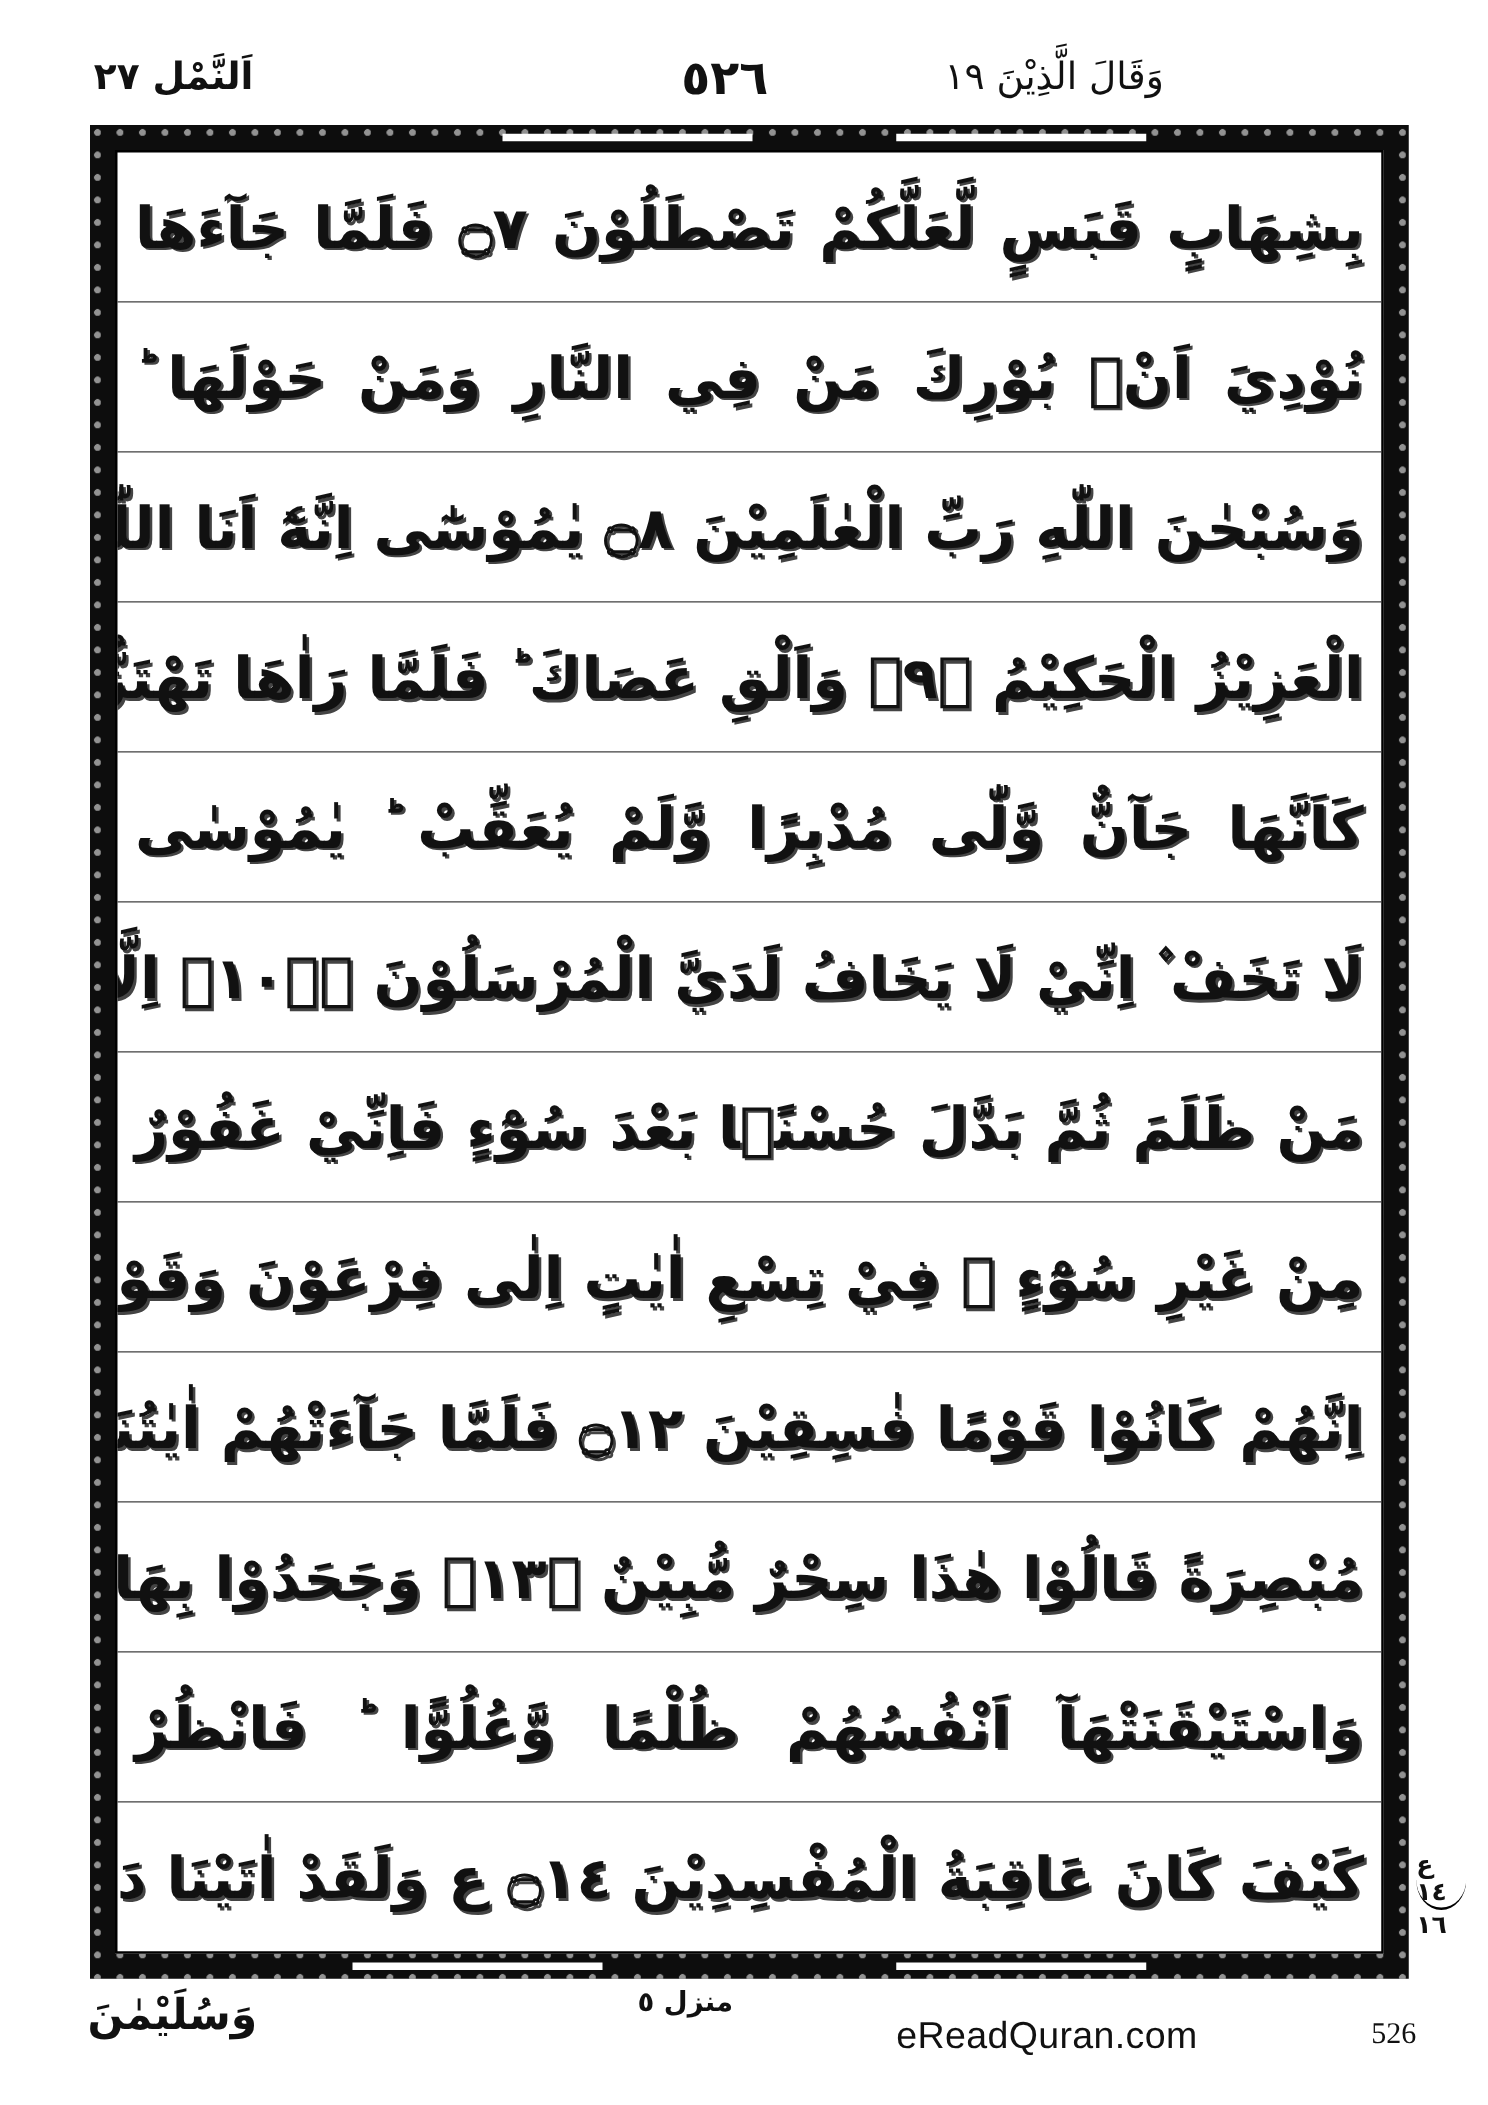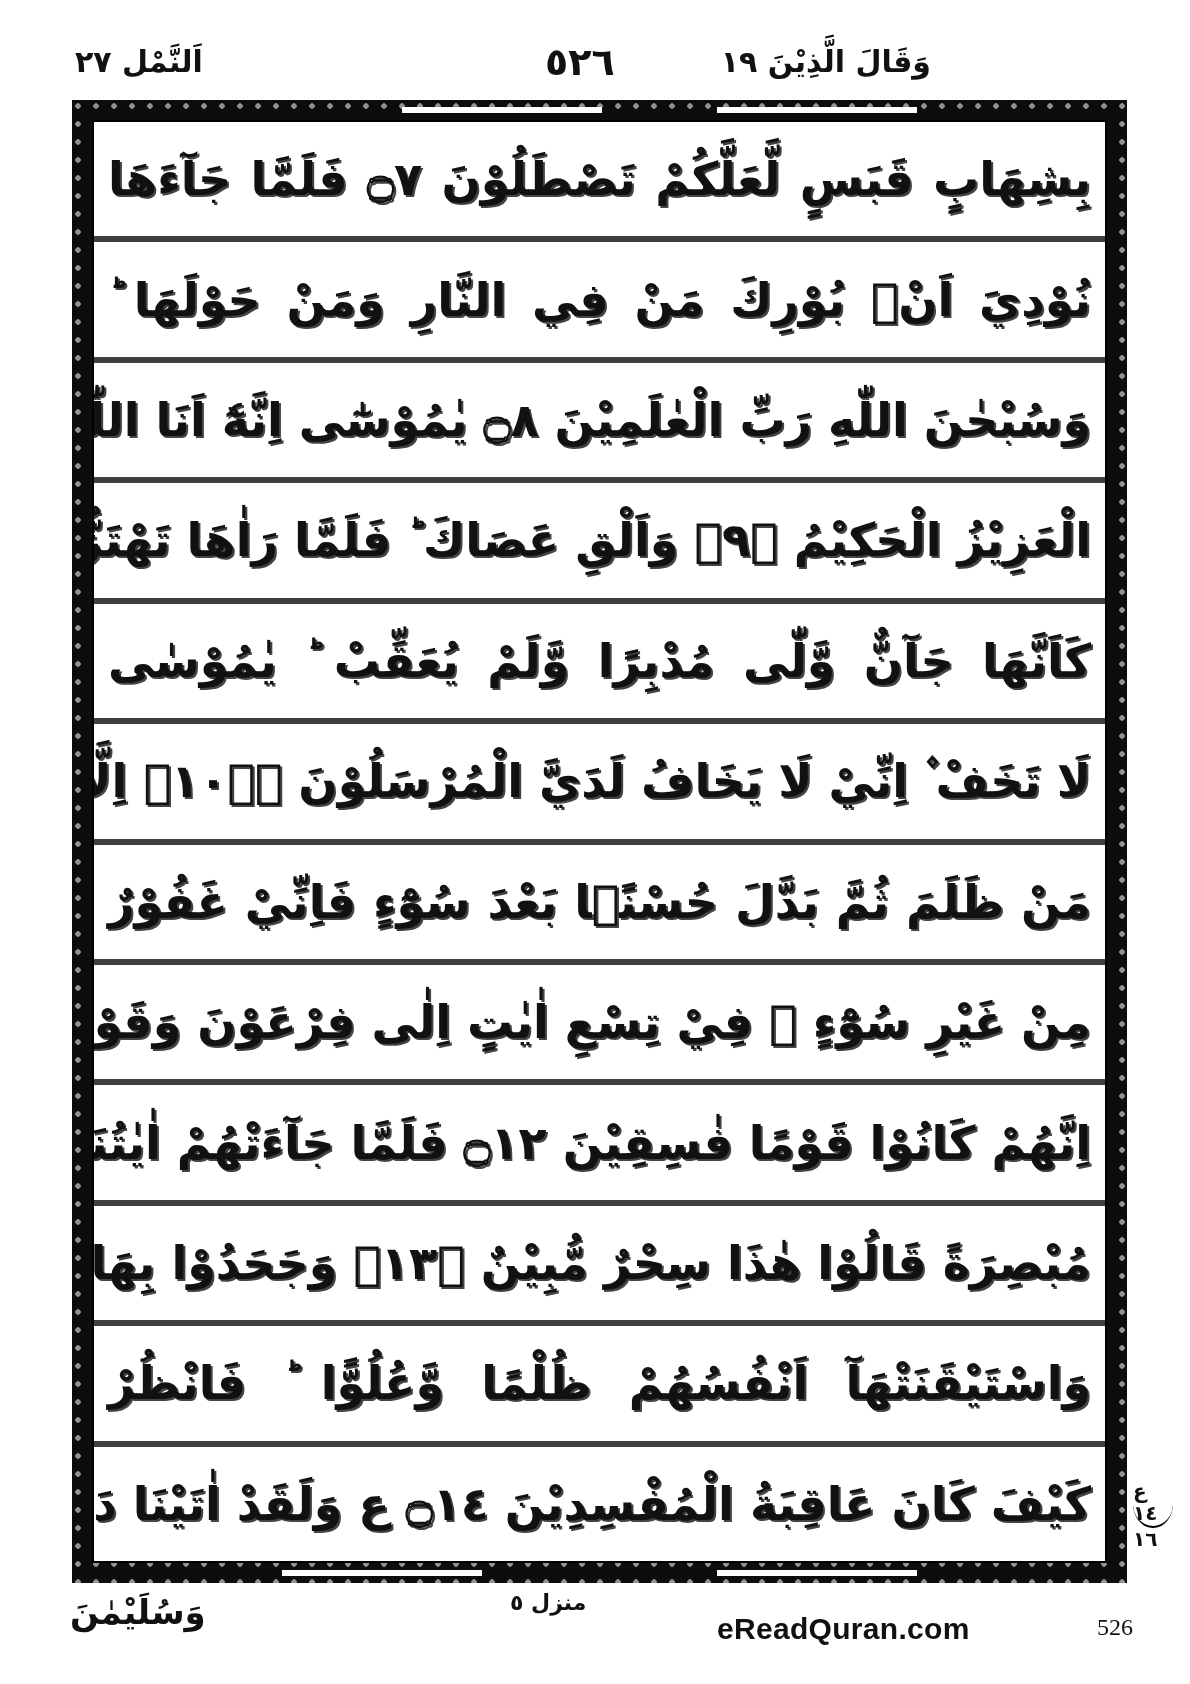--- a/index.html
+++ b/index.html
@@ -3,21 +3,21 @@
 <meta charset="utf-8">
 <style>
   html, body { margin: 0; padding: 0; background: #ffffff; }
   body {
     width: 1190px; height: 1684px; position: relative; overflow: hidden;
     font-family: "DejaVu Sans", sans-serif; color: #111;
   }
   .header { position: absolute; top: 44px; left: 0; width: 1009px; height: 50px; }
   .hdr-surah { position: absolute; left: 75px; top: 0; font-size: 30px; font-weight: bold; direction: rtl; }
   .hdr-page  { position: absolute; left: 545px; top: -4px; font-size: 38px; font-weight: bold; direction: rtl; text-align: center; }
-  .hdr-juz   { position: absolute; right: 78px; top: 0; font-size: 30px; font-weight: bold; direction: rtl; }
+  .hdr-juz   { position: absolute; right: 78px; top: 0; font-size: 30px; font-weight: normal; direction: rtl; }
 
   .frame {
     position: absolute; left: 72px; top: 100px; width: 1055px; height: 1483px;
     background: #0d0d0d; box-sizing: border-box;
   }
   .frame-ornament {
     position: absolute; inset: 0;
     background:
       radial-gradient(circle at 6px 6px, #fff 2.5px, transparent 3px) 0 0 / 18px 18px;
     opacity: 0.55;
@@ -29,40 +29,40 @@
   .frame-bar.bottom { bottom: 7px; left: 210px; width: 200px; }
   .frame-bar.bottom2 { bottom: 7px; right: 210px; width: 200px; }
   .frame-bar.top3 { top: 7px; right: 210px; width: 200px; }
 
   .text-box {
     position: absolute; left: 92px; top: 120px; width: 1015px; height: 1443px;
     background: #fff; border: 2px solid #000; box-sizing: border-box;
     display: flex; flex-direction: column;
   }
   .line {
-    flex: 1; border-bottom: 6px solid #404040;
+    flex: 1; border-bottom: 1px solid #404040;
     display: flex; align-items: center; justify-content: space-between;
     direction: rtl; padding: 0 14px;
     font-family: "DejaVu Sans", sans-serif; font-weight: bold;
     font-size: 46px; line-height: 1; white-space: nowrap; overflow: hidden;
     text-shadow: 2px 2px 0 #444;
   }
   .line:last-child { border-bottom: none; }
   .line-text { text-align: justify; text-align-last: justify; width: 100%; display: block; }
 
   .margin-note {
     position: absolute; left: 1133px; top: 1480px; width: 40px;
     text-align: left; font-weight: bold; font-size: 20px; line-height: 1.1;
   }
   .margin-ruku { display: block; border-bottom: 2px solid #000; border-radius: 0 0 50% 50%; padding-bottom: 2px; }
 
   .footer { position: absolute; top: 1590px; left: 0; width: 1190px; height: 60px; }
   .ftr-catchword { position: absolute; left: 70px; top: 2px; font-size: 34px; font-weight: bold; direction: rtl; }
   .ftr-manzil { position: absolute; left: 510px; top: 0; font-size: 22px; font-weight: bold; direction: rtl; }
-  .ftr-site { position: absolute; left: 717px; top: 22px; font-family: "Liberation Sans", sans-serif; font-size: 30px; font-weight: bold; letter-spacing: 0.3px; }
+  .ftr-site { position: absolute; left: 717px; top: 22px; font-family: "Liberation Sans", sans-serif; font-size: 30px; font-weight: normal; letter-spacing: 0.3px; }
   .ftr-pnum { position: absolute; left: 1068px; top: 24px; font-family: "Liberation Serif", serif; font-size: 24px; margin-left: 29px; }
 </style>
 </head>
 <body>
 
 <div class="header">
   <span class="hdr-surah">اَلنَّمْل ٢٧</span>
   <span class="hdr-page">٥٢٦</span>
   <span class="hdr-juz">وَقَالَ الَّذِيْنَ ١٩</span>
 </div>

